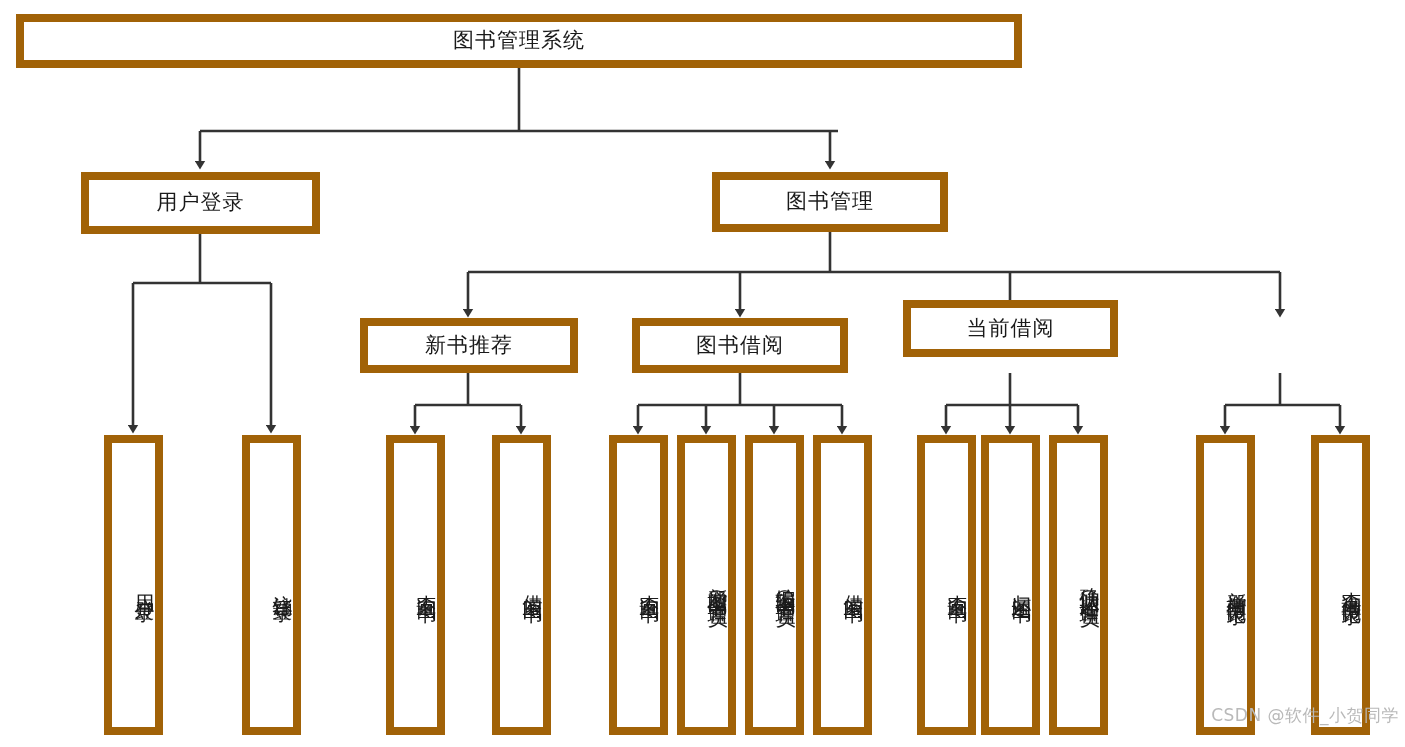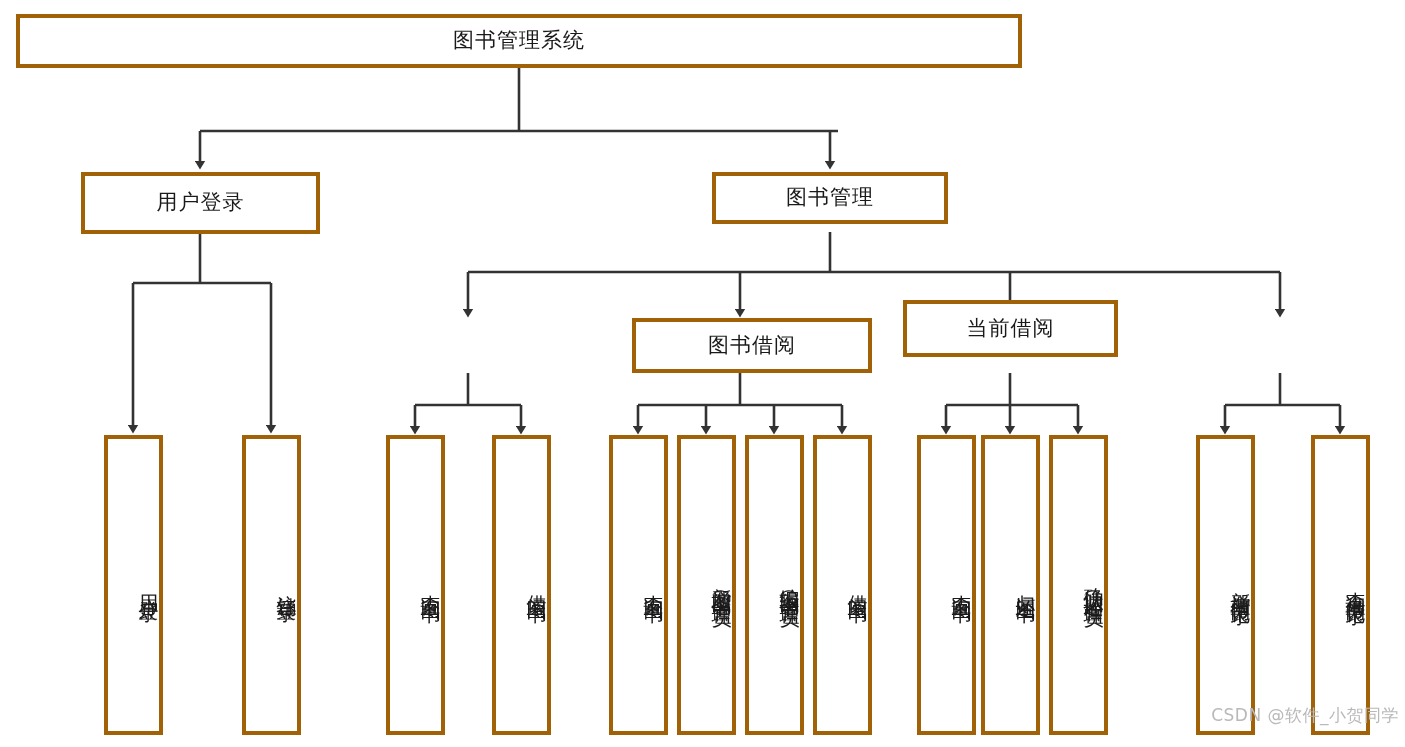--- a/index.html
+++ b/index.html
@@ -21,21 +21,21 @@
   #edges-layer {
     position: absolute;
     left: 0;
     top: 0;
     width: 1405px;
     height: 747px;
   }
   .node {
     position: absolute;
     box-sizing: border-box;
-    border: 4px solid #a16207;
+    border: 8px solid #a16207;
     background: #ffffff;
     color: #1a1a1a;
     display: flex;
     align-items: center;
     justify-content: center;
     text-align: center;
     z-index: 2;
   }
   .node-h {
     font-size: 21px;
@@ -122,25 +122,28 @@
     </g>
   </svg>
 
   <div class="node node-h" style="left:16px; top:14px; width:1006px; height:54px;">
     <span>图书管理系统</span>
   </div>
 
   <div class="node node-h" style="left:81px; top:172px; width:239px; height:62px;">
     <span>用户登录</span>
   </div>
-  <div class="node node-h" style="left:712px; top:172px; width:236px; height:52px;">
+  <div class="node node-h" style="left:712px; top:172px; width:236px; height:60px;">
     <span>图书管理</span>
   </div>
 
-  <div class="node node-h" style="left:632px; top:318px; width:240px; height:55px;">
+  <div class="node node-h" style="left:360px; top:318px; width:218px; height:55px;">
+    <span>新书推荐</span>
+  </div>
+  <div class="node node-h" style="left:632px; top:318px; width:216px; height:55px;">
     <span>图书借阅</span>
   </div>
   <div class="node node-h" style="left:903px; top:300px; width:215px; height:57px;">
     <span>当前借阅</span>
   </div>
 
   <div class="node node-v" style="left:104px; top:435px; width:59px; height:300px;">
     <span>用户登录</span>
   </div>
   <div class="node node-v" style="left:242px; top:435px; width:59px; height:300px;">

